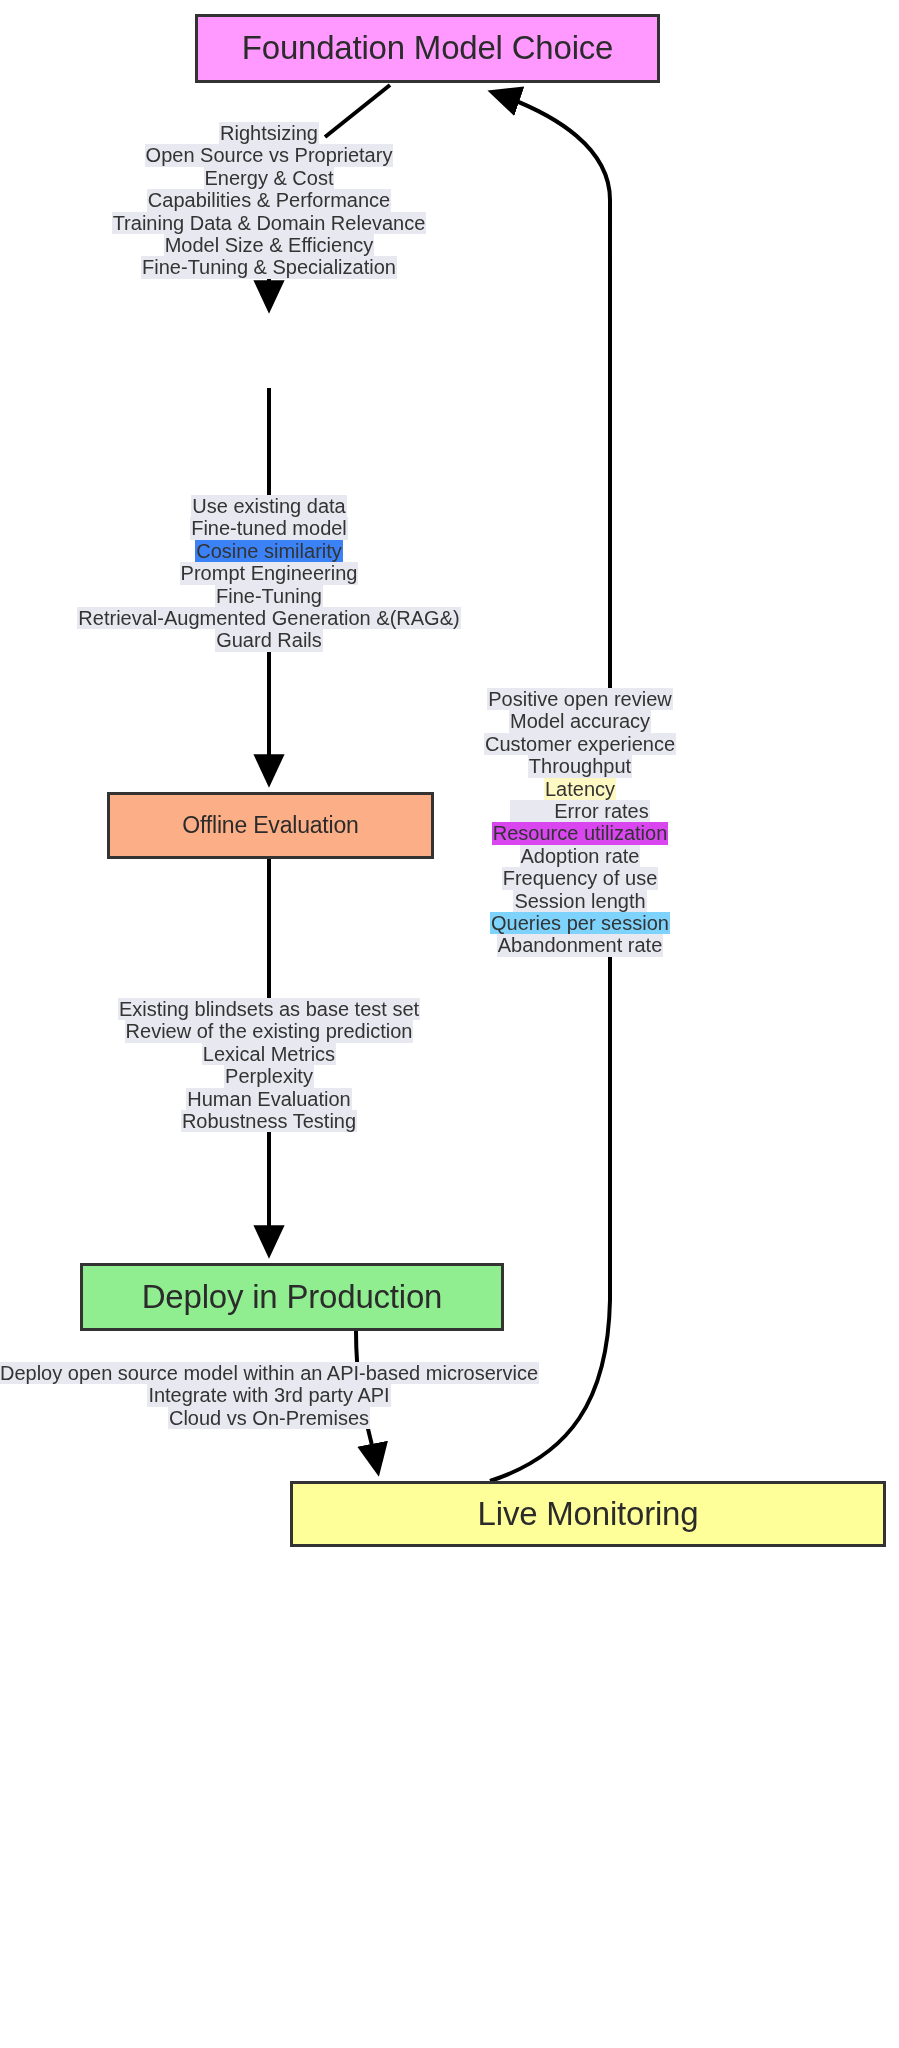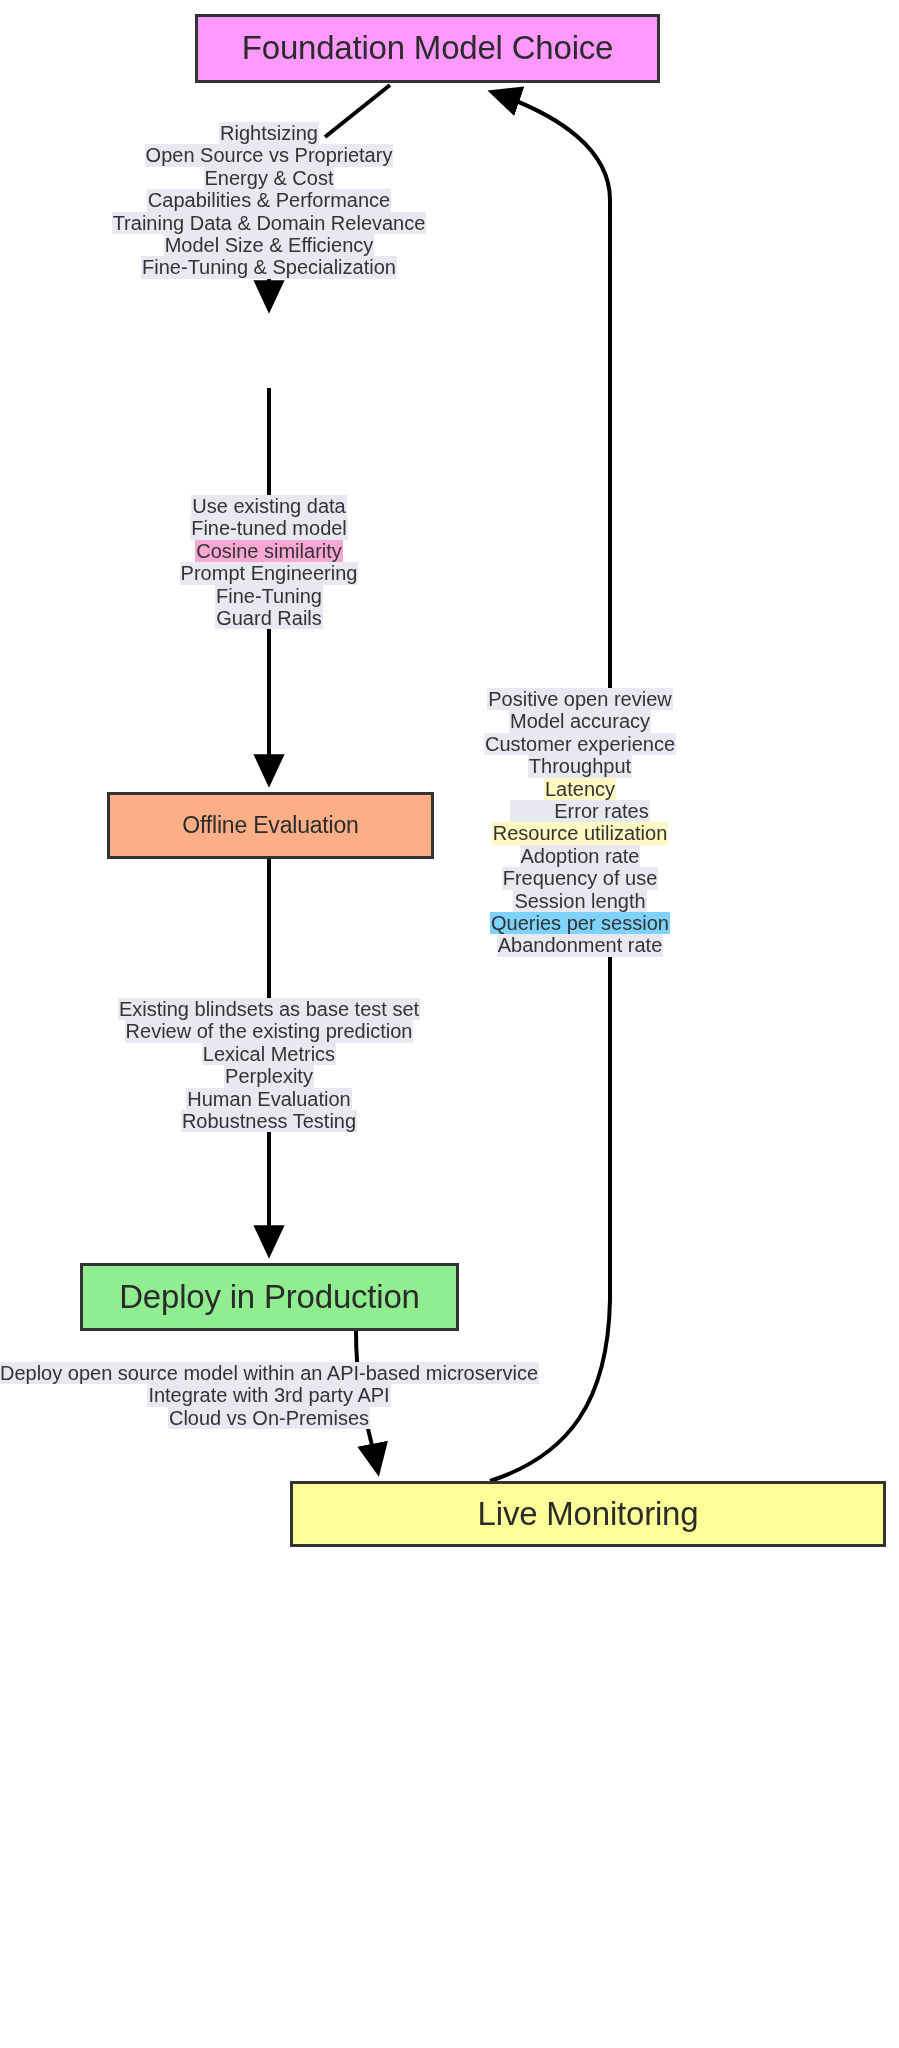--- a/index.html
+++ b/index.html
@@ -87,44 +87,45 @@
 
   <div class="node" style="left: 195px; top: 14px; width: 465px; height: 69px; background: rgb(255, 153, 255); font-size: 33px; border-color: rgb(51, 51, 51);">
     <span class="node-label">Foundation Model Choice</span>
   </div>
 
 
   <div class="node" style="left: 107px; top: 792px; width: 327px; height: 67px; background: rgb(252, 175, 135); font-size: 23px; border-color: rgb(51, 51, 51);">
     <span class="node-label">Offline Evaluation</span>
   </div>
 
-  <div class="node" style="left: 80px; top: 1263px; width: 379px; height: 68px; background: rgb(144, 238, 144); font-size: 33px; border-color: rgb(51, 51, 51);">
+  <div class="node" style="left: 80px; top: 1263px; width: 424px; height: 68px; background: rgb(144, 238, 144); font-size: 33px; border-color: rgb(51, 51, 51);">
     <span class="node-label">Deploy in Production</span>
   </div>
 
   <div class="node" style="left: 284px; top: 1481px; width: 596px; height: 66px; background: rgb(255, 255, 153); font-size: 33px; border-color: rgb(51, 51, 51); margin-left: 6px;">
     <span class="node-label">Live Monitoring</span>
   </div>
 
   <div class="edge-labels" style="left: -180.5px; top: 122px; width: 899px; align-items: center;">
       <div class="edge-label" style="background: rgb(232, 232, 240);">Rightsizing</div>
       <div class="edge-label" style="background: rgb(232, 232, 240);">Open Source vs Proprietary</div>
       <div class="edge-label" style="background: rgb(232, 232, 240);">Energy &amp; Cost</div>
       <div class="edge-label" style="background: rgb(232, 232, 240);">Capabilities &amp; Performance</div>
       <div class="edge-label" style="background: rgb(232, 232, 240);">Training Data &amp; Domain Relevance</div>
       <div class="edge-label" style="background: rgb(232, 232, 240);">Model Size &amp; Efficiency</div>
       <div class="edge-label" style="background: rgb(232, 232, 240);">Fine-Tuning &amp; Specialization</div>
     </div>
 
   <div class="edge-labels" style="left: -180.5px; top: 495px; width: 899px; align-items: center;">
       <div class="edge-label" style="background: rgb(232, 232, 240);">Use existing data</div>
       <div class="edge-label" style="background: rgb(232, 232, 240);">Fine-tuned model</div>
-      <div class="edge-label" style="background: #f9a8d4;">Cosine similarity</div>
+      <div class="edge-label" style="background: #3b82f6;">Cosine similarity</div>
       <div class="edge-label" style="background: rgb(232, 232, 240);">Prompt Engineering</div>
       <div class="edge-label" style="background: rgb(232, 232, 240);">Fine-Tuning</div>
+      <div class="edge-label" style="background: rgb(232, 232, 240);">Retrieval-Augmented Generation &amp;(RAG&amp;)</div>
       <div class="edge-label" style="background: rgb(232, 232, 240);">Guard Rails</div>
     </div>
 
   <div class="edge-labels" style="left: -180.5px; top: 998px; width: 899px; align-items: center;">
       <div class="edge-label" style="background: rgb(232, 232, 240);">Existing blindsets as base test set</div>
       <div class="edge-label" style="background: rgb(232, 232, 240);">Review of the existing prediction</div>
       <div class="edge-label" style="background: rgb(232, 232, 240);">Lexical Metrics</div>
       <div class="edge-label" style="background: rgb(232, 232, 240);">Perplexity</div>
       <div class="edge-label" style="background: rgb(232, 232, 240);">Human Evaluation</div>
       <div class="edge-label" style="background: rgb(232, 232, 240);">Robustness Testing</div>
@@ -136,21 +137,21 @@
       <div class="edge-label" style="background: rgb(232, 232, 240);">Cloud vs On-Premises</div>
     </div>
 
   <div class="edge-labels" style="left: 130.5px; top: 688px; width: 899px; align-items: center;">
       <div class="edge-label" style="background: rgb(232, 232, 240);">Positive open review</div>
       <div class="edge-label" style="background: rgb(232, 232, 240);">Model accuracy</div>
       <div class="edge-label" style="background: rgb(232, 232, 240);">Customer experience</div>
       <div class="edge-label" style="background: rgb(232, 232, 240);">Throughput</div>
       <div class="edge-label" style="background: #fef9c3;">Latency</div>
       <div class="edge-label" style="background: rgb(232, 232, 240); padding-left: 44px;">Error rates</div>
-      <div class="edge-label" style="background: #fef9c3;">Resource utilization</div>
+      <div class="edge-label" style="background: #d946ef;">Resource utilization</div>
       <div class="edge-label" style="background: rgb(232, 232, 240);">Adoption rate</div>
       <div class="edge-label" style="background: rgb(232, 232, 240);">Frequency of use</div>
       <div class="edge-label" style="background: rgb(232, 232, 240);">Session length</div>
       <div class="edge-label" style="background: #7dd3fc;">Queries per session</div>
       <div class="edge-label" style="background: rgb(232, 232, 240);">Abandonment rate</div>
     </div>
 
 </div>
 
 </body></html>

